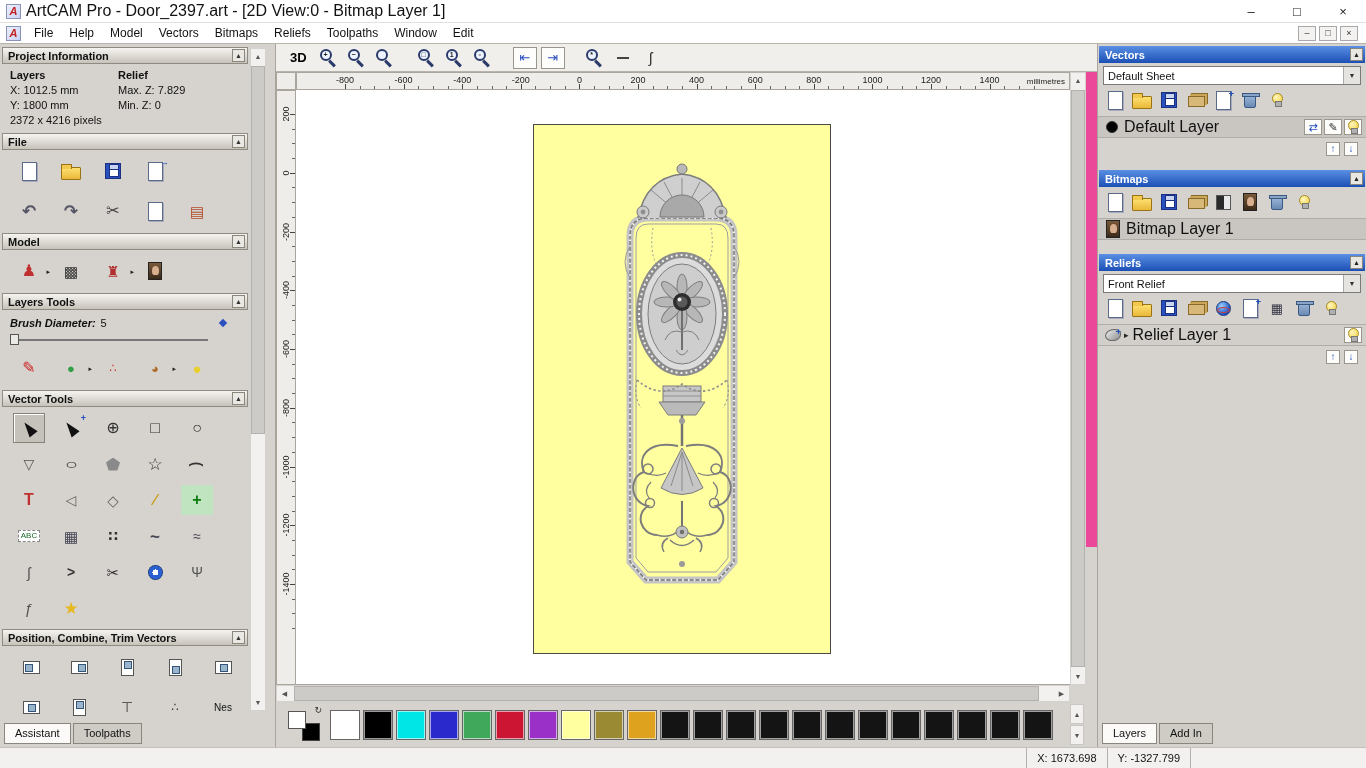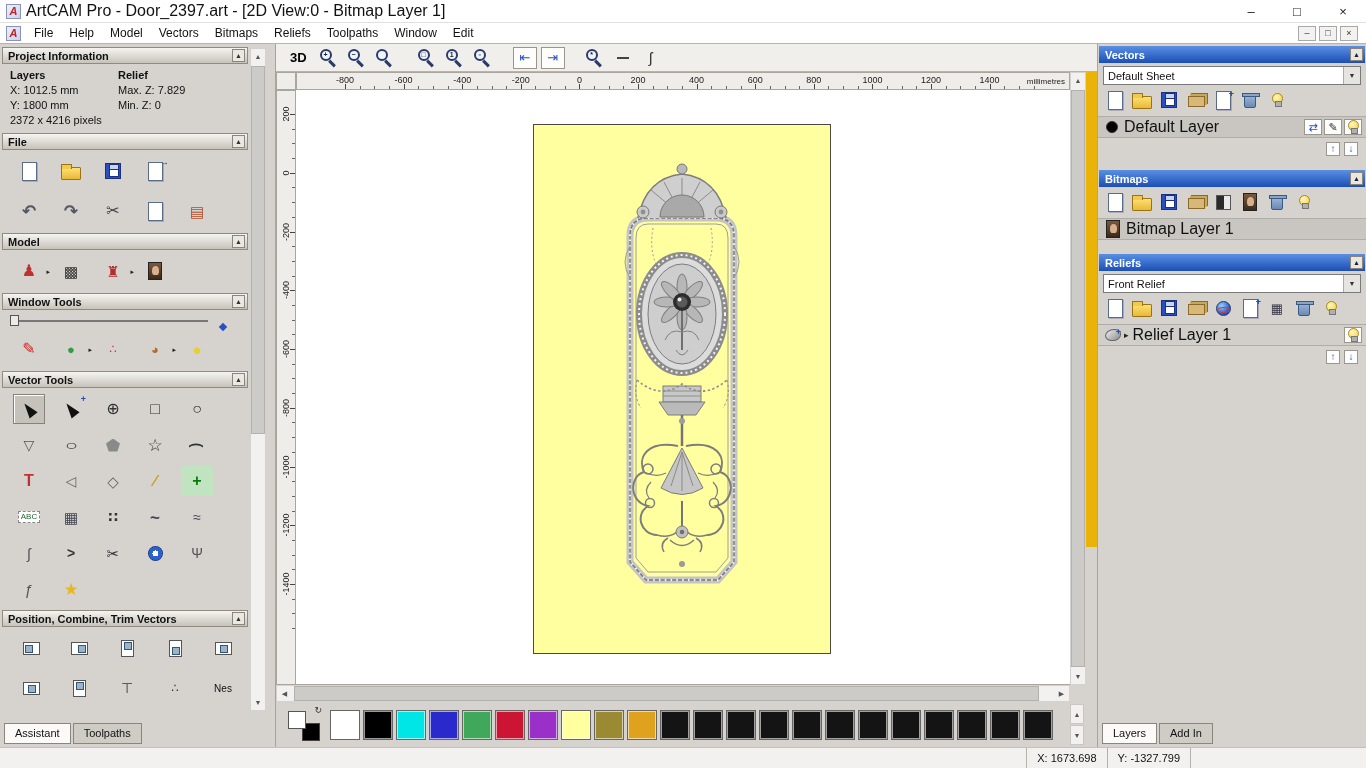--- a/index.html
+++ b/index.html
@@ -85,21 +85,21 @@
 .tool-grid .ic{width:32px;height:30px}
 #pos-rows .icon-row{gap:18px;padding-left:16px}
 #lp-scroll{position:absolute;left:250px;top:4px;width:16px;height:663px;background:#f2f1ef;border:1px solid #d4d2ce}
 .sb-btn{position:absolute;left:0;width:14px;height:15px;background:#f2f1ef;color:#555;font-size:7px;text-align:center;line-height:15px}
 #lp-scroll .sb-thumb{position:absolute;left:0;top:17px;width:14px;height:368px;background:#cdcbc7;border:1px solid #b4b2ae}
 .tabs{position:absolute;bottom:3px;left:4px;display:flex;gap:2px}
 .tab{padding:3px 10px 4px;border:1px solid #8a867e;background:#cfccc6;font-size:11px}
 .tab.active{background:#fbfaf8}
 
 
-#center{position:absolute;left:276px;top:44px;width:821px;height:503px;background:#eab308}
+#center{position:absolute;left:276px;top:44px;width:821px;height:503px;background:#ec4899}
 #canvas-toolbar{position:absolute;left:0;top:0;width:100%;height:28px;background:#f1efec;border-bottom:1px solid #b8b4ac;display:flex;align-items:center;gap:4px;padding-left:8px}
 .btn3d{font-weight:bold;font-size:13px;background:none;border:none;padding:2px 6px;font-family:inherit}
 #canvas-toolbar .ic{width:24px;height:22px}
 .ruler-corner{position:absolute;left:0;top:28px;width:20px;height:18px;background:#efedea;border:1px solid #aaa69e}
 .hruler{position:absolute;left:20px;top:28px;width:774px;height:18px;background:#efedea;border:1px solid #aaa69e;overflow:hidden}
 .hruler .rlbl{position:absolute;top:2px;transform:translateX(-50%);font-size:9px;color:#222}
 .hruler .rtick{position:absolute;bottom:0;width:1px;height:5px;background:#444}
 .hruler .rtick.minor{height:3px;background:#666}
 .unit-lbl{position:absolute;right:4px;top:4px;font-size:8px;color:#222}
 .vruler{position:absolute;left:0;top:46px;width:20px;height:595px;background:#efedea;border:1px solid #aaa69e;overflow:hidden}
@@ -258,24 +258,28 @@
           <span class="ic">
             <span class="g" style="color: rgb(176, 48, 48); font-size: 15px;">♜</span>
             <span class="dd">▸</span>
           </span>
           <span class="ic">
             <span class="shp sh-monalisa"></span>
           </span>
         </div>
 
       <div class="sec-head">
-        <span>Window Tools</span>
+        <span>Layers Tools</span>
         <span class="roll">▲</span>
       </div>
       <div class="bt-block">
+        <div class="brush-row">
+          <span class="lbl">Brush Diameter:</span>
+          <span>5</span>
+        </div>
         <span class="dmd"></span>
         <div class="slider">
           <span class="track"></span>
           <span class="thumb"></span>
         </div>
         <div class="icon-row">
             <span class="ic">
               <span class="g" style="color: rgb(204, 34, 34); font-size: 16px;">✎</span>
             </span>
             <span class="ic">

